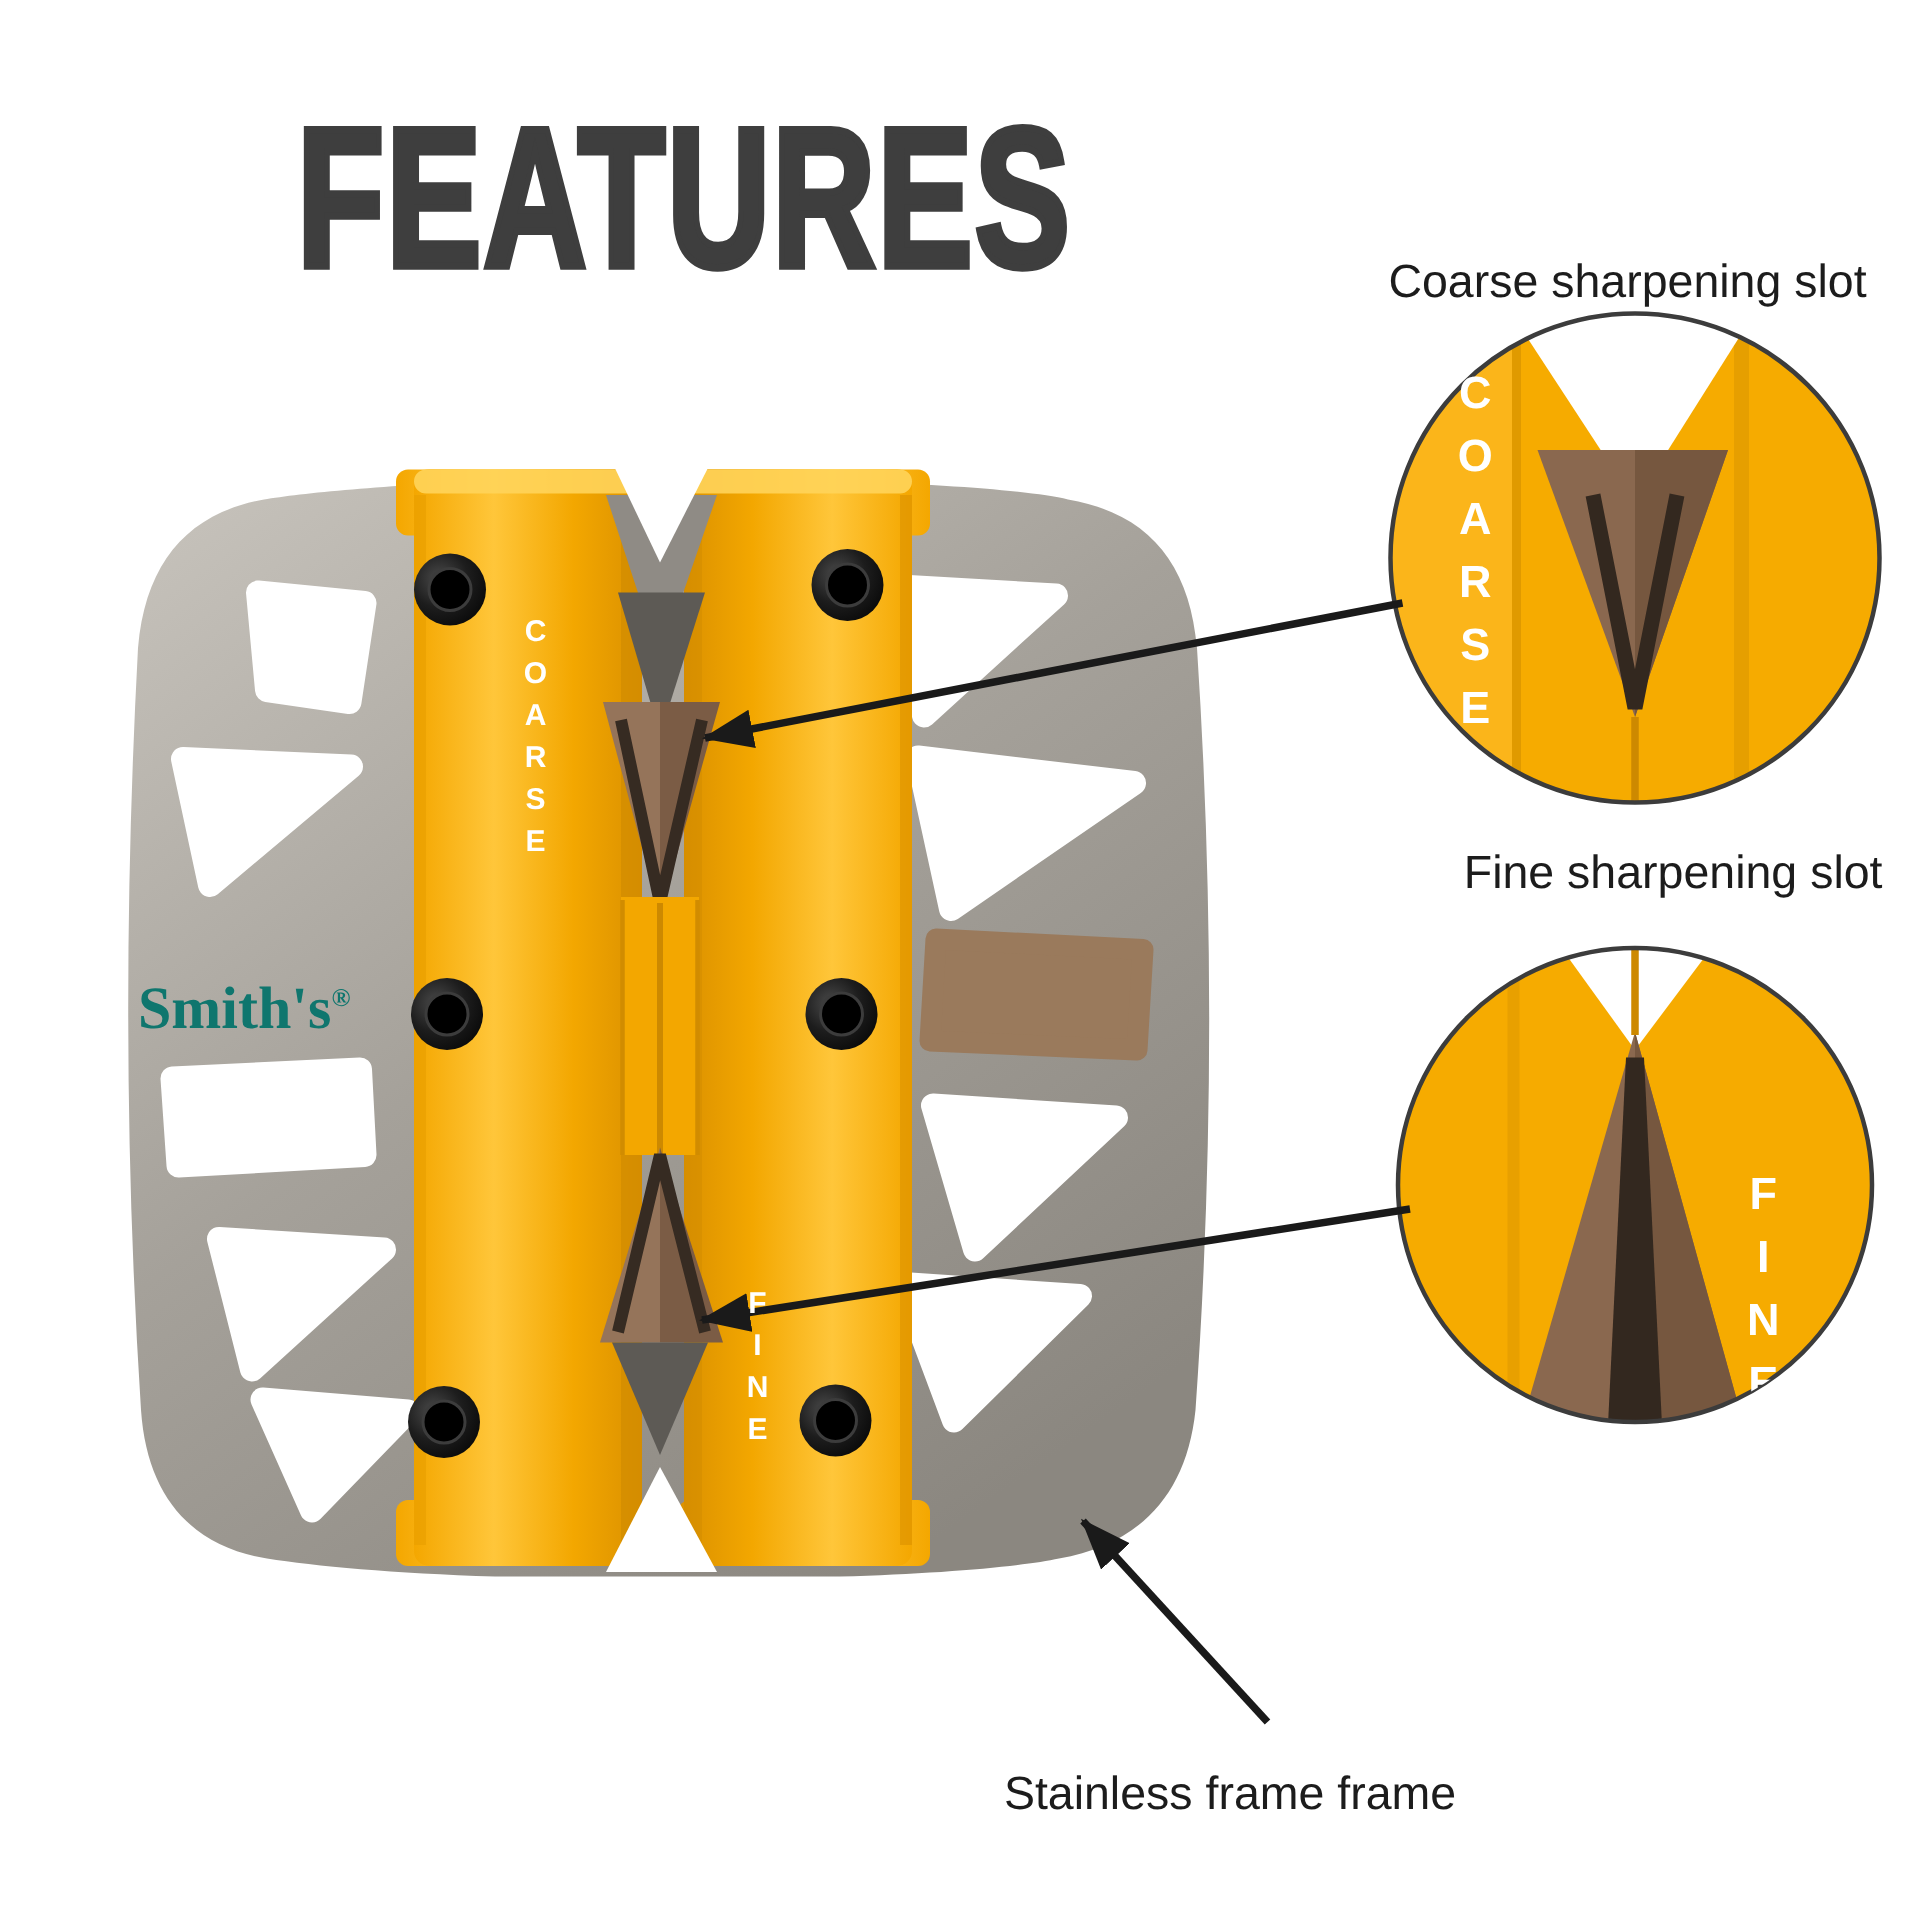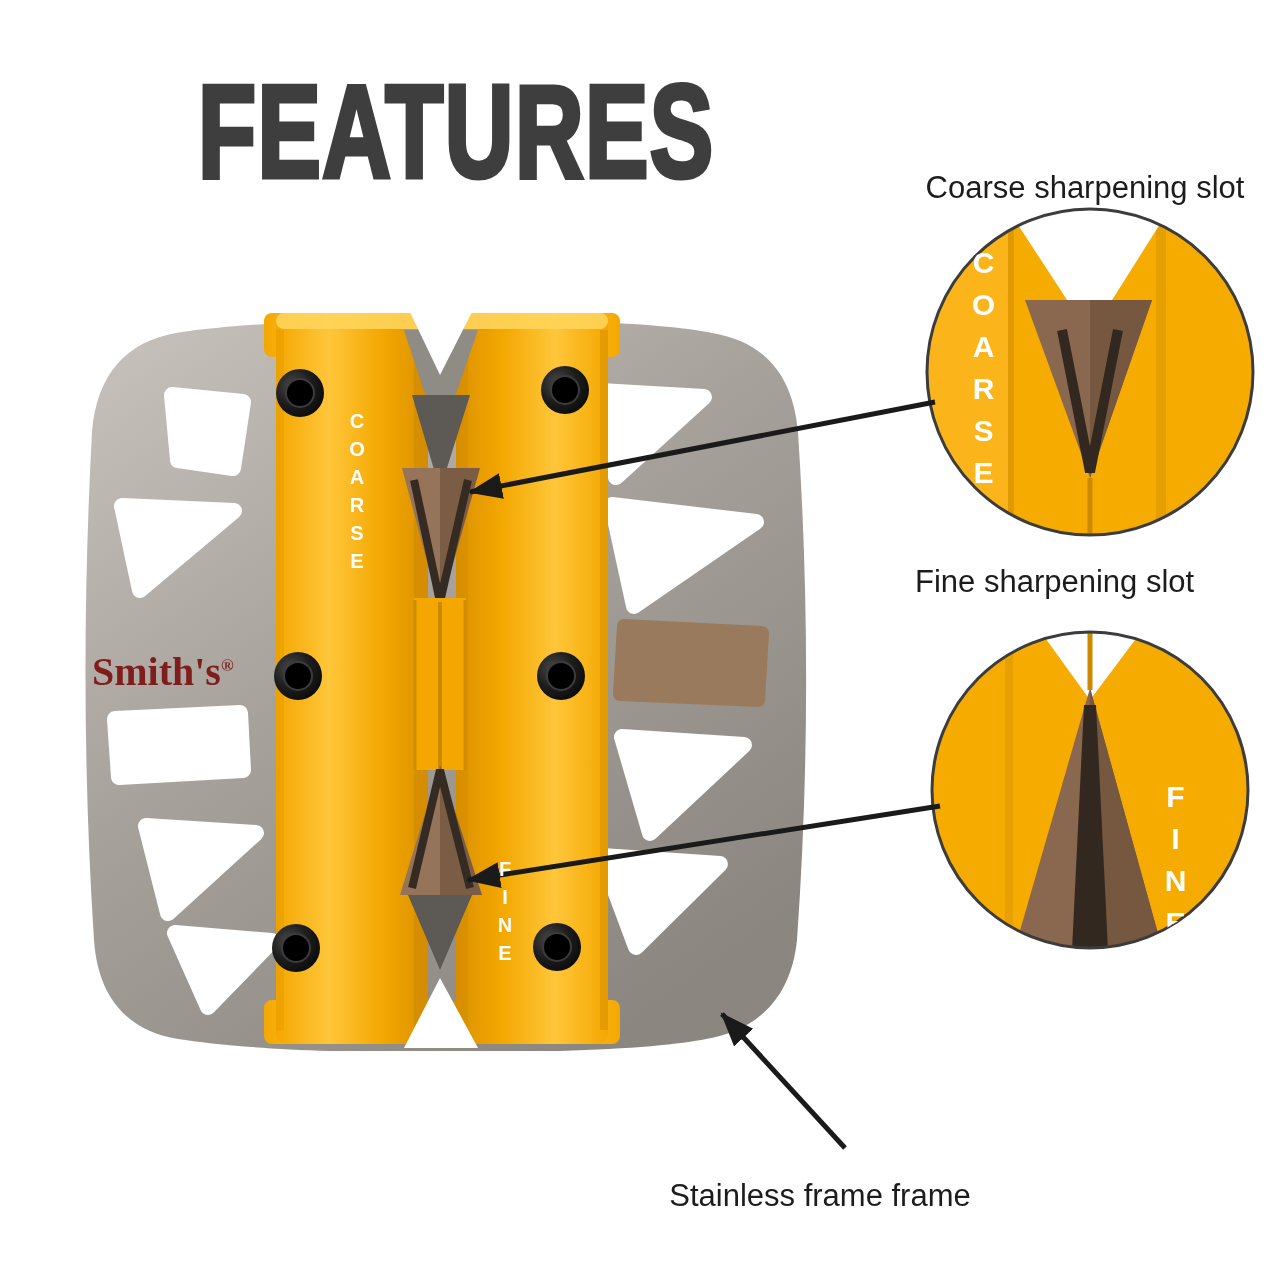--- a/index.html
+++ b/index.html
@@ -15,21 +15,21 @@
     -webkit-text-stroke:5px #3e3e3e;white-space:nowrap;
   }
   .callout{
     position:absolute;z-index:3;font-size:31px;color:#1c1c1c;white-space:nowrap;
   }
   .vtext{
     position:absolute;z-index:3;color:#ffffff;font-weight:bold;
     writing-mode:vertical-lr;text-orientation:upright;white-space:nowrap;
   }
   .brand{
-    position:absolute;z-index:3;left:92px;top:648px;color:#7f1d1d;
+    position:absolute;z-index:3;left:92px;top:648px;color:#0f766e;
     font-family:"Liberation Serif",serif;font-weight:bold;font-size:40px;
     white-space:nowrap;
   }
   .brand sup{font-size:17px;}
   .inset-clip{position:absolute;z-index:3;border-radius:50%;overflow:hidden;}
 </style>
 </head>
 <body>
 
 <svg class="stage" viewBox="0 0 1280 1280" xmlns="http://www.w3.org/2000/svg">
@@ -190,21 +190,21 @@
     <line x1="935" y1="402" x2="470" y2="492" marker-end="url(#ah)"></line>
     <line x1="940" y1="806" x2="468" y2="880" marker-end="url(#ah)"></line>
     <line x1="845" y1="1148" x2="722" y2="1014" marker-end="url(#ah)"></line>
   </g>
 </svg>
 
 <div class="title">FEATURES</div>
 
 <div class="callout" style="left:905px;top:170px;width:360px;text-align:center;">Coarse sharpening slot</div>
 
-<div class="callout" style="left:915px;top:564px;width:340px;text-align:left;">Fine sharpening slot</div>
+<div class="callout" style="left:915px;top:564px;width:340px;text-align:right;">Fine sharpening slot</div>
 
 <div class="callout" style="left:650px;top:1178px;width:340px;text-align:center;">Stainless frame frame</div>
 
 <div class="brand"><span>Smith's</span><sup>®</sup></div>
 
 <div class="vtext" style="left:345px;top:410px;font-size:20px;letter-spacing:6px;">COARSE</div>
 
 <div class="vtext" style="left:493px;top:858px;font-size:20px;letter-spacing:6px;">FINE</div>
 
 <div class="vtext" style="left:966px;top:246px;font-size:30px;letter-spacing:9px;">COARSE</div>

